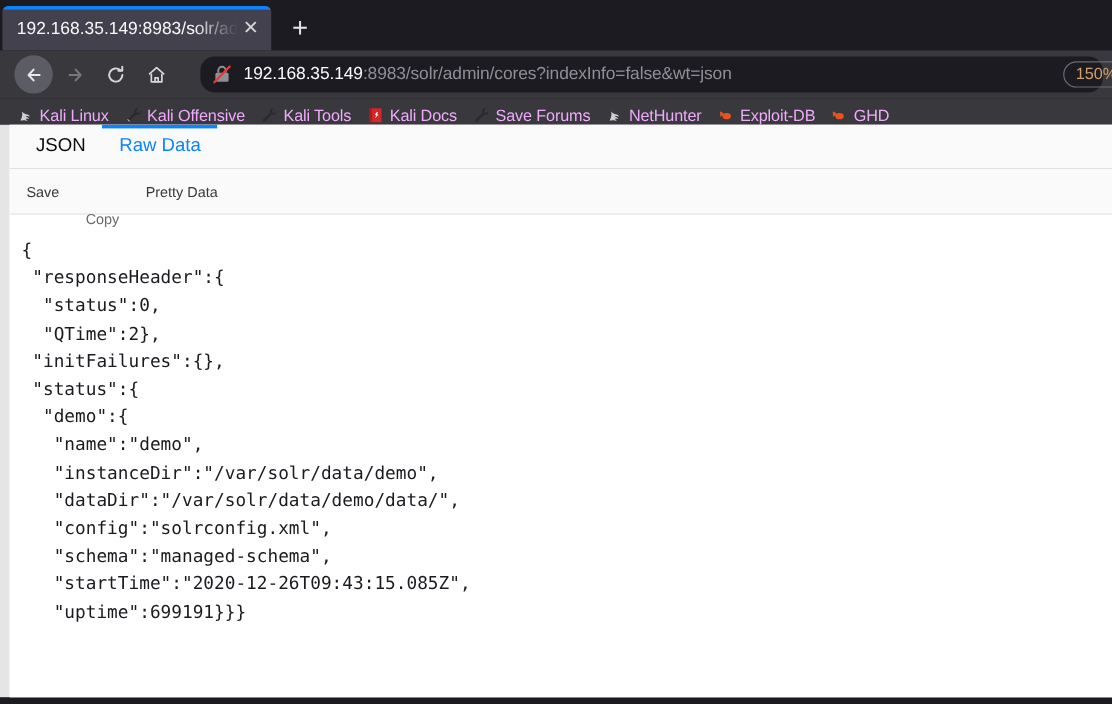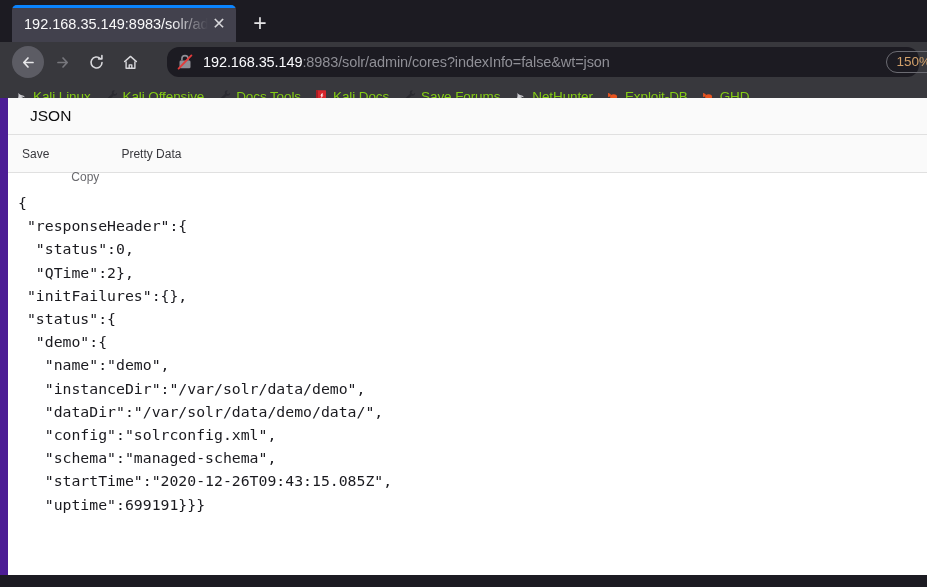--- a/index.html
+++ b/index.html
@@ -24,21 +24,21 @@
     position: absolute;
     top: 0; left: 0;
     width: 927px;
     height: 42px;
     background: #1c1b22;
     display: flex;
     align-items: flex-end;
   }
   .tab {
     position: relative;
-    margin-left: 12px;
+    margin-left: 2px;
     width: 224px;
     height: 37px;
     background: #42414d;
     border-radius: 5px 5px 0 0;
     display: flex;
     align-items: center;
     padding: 0 6px 0 12px;
     overflow: hidden;
   }
   .tab::before {
@@ -160,34 +160,34 @@
   .bm {
     display: flex;
     align-items: center;
     padding: 2px 6px;
     margin-right: 1px;
     border-radius: 3px;
     white-space: nowrap;
     flex: 0 0 auto;
   }
   .bm-label {
-    color: #84cc16;
+    color: #f0abfc;
     font-size: 13.5px;
     margin-left: 5px;
     letter-spacing: -0.1px;
   }
   .bm-ico { width: 14px; height: 14px; flex: 0 0 auto; position: relative; }
 
   
   .content {
     position: absolute;
-    top: 98px; left: 0;
+    top: 104px; left: 0;
     width: 927px;
     height: 477px;
-    background: #4c1d95;
+    background: #e5e5e5;
   }
   .page {
     position: absolute;
     top: 0; left: 8px;
     width: 919px;
     height: 477px;
     background: #ffffff;
   }
   .json-tabs {
     height: 37px;
@@ -331,21 +331,21 @@
     </div>
 
     <div class="bm">
       <span class="bm-ico">
         <svg width="14" height="14" viewBox="0 0 14 14">
           <path d="M10.8 1.4c-1.5-.5-3 .6-3 2.2 0 .4.1.8.3 1.1L2.3 10.4
                    a1.2 1.2 0 0 0 1.7 1.7l5.7-5.6c.3.1.7.2 1.1.2 1.6 0 2.7-1.5 2.2-3
                    l-1.5 1.5-1.6-.4-.4-1.6z" fill="#2a2a30"></path>
         </svg>
       </span>
-      <span class="bm-label">Docs Tools</span>
+      <span class="bm-label">Kali Tools</span>
     </div>
 
     <div class="bm">
       <span class="bm-ico">
         <svg width="14" height="14" viewBox="0 0 14 14">
           <rect x="2" y="1.2" width="10" height="11.6" rx="0.6" fill="#d6262c"></rect>
           <rect x="2" y="1.2" width="2" height="11.6" fill="#a81d22"></rect>
           <path d="M7.8 4.6l-1.4 2.2h1.3L6.4 9.6l3.1-3.2H8.1l1-1.8z" fill="#fff"></path>
         </svg>
       </span>
@@ -396,20 +396,21 @@
       </span>
       <span class="bm-label">GHD</span>
     </div>
   </div>
 
   <div class="content">
     <div class="page">
 
       <div class="json-tabs">
         <div class="jtab">JSON</div>
+        <div class="jtab active">Raw Data</div>
       </div>
 
       <div class="json-actions">
         <span class="jact">Save</span>
         <span class="jact dim">Copy</span>
         <span class="jact">Pretty Data</span>
       </div>
 
       <div class="json-body">
         <pre>{

